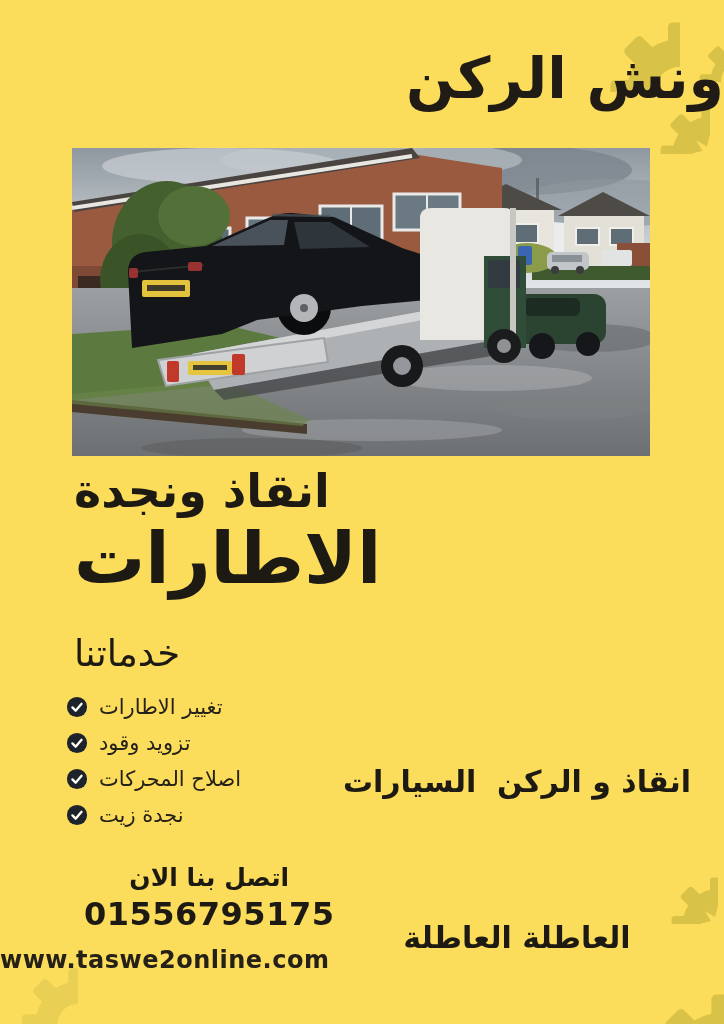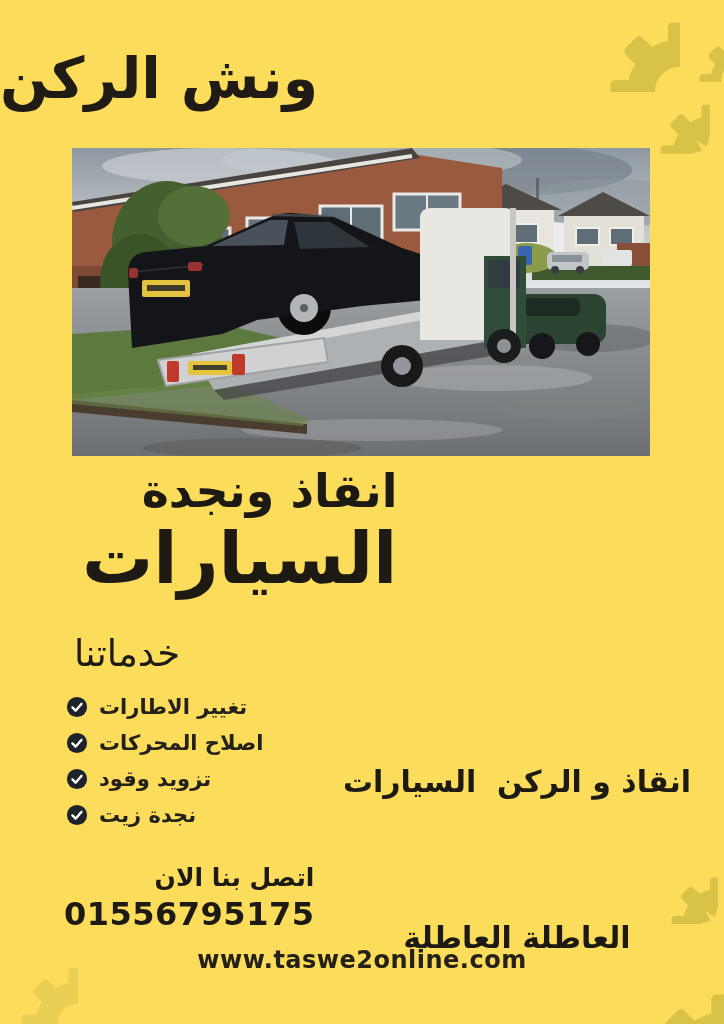--- a/index.html
+++ b/index.html
@@ -5,58 +5,58 @@
   html,body{margin:0;padding:0;background:#888;}
   .page{
     position:relative;width:724px;height:1024px;margin:0 auto;
     background:#fcdc5b;overflow:hidden;
     font-family:"DejaVu Sans",sans-serif;color:#1e1a13;
   }
   
   .gear{position:absolute;pointer-events:none;}
   
   .title{
-    position:absolute;top:40px;left:0;right:0;text-align:left;
+    position:absolute;top:40px;left:0;right:0;text-align:right;
     font-size:57px;font-weight:bold;color:#201b14;direction:rtl;line-height:1.35;
   }
   
   .photo{
     position:absolute;left:72px;top:148px;width:578px;height:308px;
     overflow:hidden;background:#9aa3aa;
   }
   .photo svg{display:block;width:100%;height:100%;}
   
-  .headline{position:absolute;left:82px;top:462px;direction:rtl;text-align:right;color:#1d1a14;}
+  .headline{position:absolute;left:74px;top:462px;direction:rtl;text-align:left;color:#1d1a14;}
   .headline-line1{font-size:46px;font-weight:bold;line-height:1.3;}
   .headline-line2{font-size:71px;font-weight:bold;line-height:1.05;margin-top:0px;}
   
   .services-heading{
     position:absolute;left:74px;top:632px;font-size:37px;font-weight:normal;
     direction:rtl;color:#1d1a14;
   }
   .services-list{position:absolute;left:66px;top:692px;display:flex;flex-direction:column;}
   .service-row{display:flex;align-items:center;gap:11px;height:30px;margin-bottom:6px;}
   .check-badge{width:22px;height:22px;flex:0 0 22px;}
-  .service-label{font-size:21px;font-weight:700;direction:rtl;color:#24201a;}
+  .service-label{font-size:21px;font-weight:400;direction:rtl;color:#24201a;}
   
   .details{
     position:absolute;left:330px;top:652px;width:374px;direction:rtl;
     text-align:center;font-size:30px;font-weight:bold;line-height:52px;color:#1d1a14;
     white-space:pre-wrap;
   }
   
-  .contact{position:absolute;left:64px;top:862px;direction:rtl;}
+  .contact{position:absolute;left:84px;top:862px;direction:rtl;text-align:center;}
   .contact-cta{font-size:25px;font-weight:bold;color:#1d1a14;line-height:1.3;}
   .contact-phone{
     font-size:32px;font-weight:bold;color:#1d1a14;direction:ltr;
     letter-spacing:0.5px;line-height:1.2;
   }
   
   .website{
-    position:absolute;left:0;right:0;top:946px;text-align:center;
+    position:absolute;left:0;right:0;top:946px;text-align:left;
     font-size:24px;font-weight:bold;color:#252018;letter-spacing:0.5px;
   }
 </style>
 </head>
 <body>
 
 <div class="page">
 
   <svg width="0" height="0" style="position:absolute" aria-hidden="true">
     <defs>
@@ -261,45 +261,45 @@
         <rect x="416" y="112" width="32" height="28" rx="3" fill="#323b41"></rect>
         <rect x="438" y="60" width="6" height="132" fill="#c9c7c2"></rect>
         <circle cx="432" cy="198" r="17" fill="#1a1c1d"></circle>
         <circle cx="432" cy="198" r="7" fill="#8f9294"></circle>
       </g>
     </svg>
   </div>
 
   <div class="headline">
     <div class="headline-line1">انقاذ ونجدة</div>
-    <div class="headline-line2">السيارات</div>
+    <div class="headline-line2">الاطارات</div>
   </div>
 
   <div class="services-heading">خدماتنا</div>
   <div class="services-list">
     <div class="service-row">
       <svg class="check-badge" viewBox="0 0 24 24">
           <circle cx="12" cy="12" r="11" fill="#1d222b"></circle>
           <polyline points="7,12.5 10.5,16 17,8.5" fill="none" stroke="#fdfbf4" stroke-width="2.6" stroke-linecap="round" stroke-linejoin="round"></polyline>
         </svg>
       <span class="service-label">تغيير الاطارات</span>
     </div>
     <div class="service-row">
       <svg class="check-badge" viewBox="0 0 24 24">
           <circle cx="12" cy="12" r="11" fill="#1d222b"></circle>
           <polyline points="7,12.5 10.5,16 17,8.5" fill="none" stroke="#fdfbf4" stroke-width="2.6" stroke-linecap="round" stroke-linejoin="round"></polyline>
         </svg>
-      <span class="service-label">اصلاح المحركات</span>
+      <span class="service-label">تزويد وقود</span>
     </div>
     <div class="service-row">
       <svg class="check-badge" viewBox="0 0 24 24">
           <circle cx="12" cy="12" r="11" fill="#1d222b"></circle>
           <polyline points="7,12.5 10.5,16 17,8.5" fill="none" stroke="#fdfbf4" stroke-width="2.6" stroke-linecap="round" stroke-linejoin="round"></polyline>
         </svg>
-      <span class="service-label">تزويد وقود</span>
+      <span class="service-label">اصلاح المحركات</span>
     </div>
     <div class="service-row">
       <svg class="check-badge" viewBox="0 0 24 24">
           <circle cx="12" cy="12" r="11" fill="#1d222b"></circle>
           <polyline points="7,12.5 10.5,16 17,8.5" fill="none" stroke="#fdfbf4" stroke-width="2.6" stroke-linecap="round" stroke-linejoin="round"></polyline>
         </svg>
       <span class="service-label">نجدة زيت</span>
     </div>
   </div>
 

